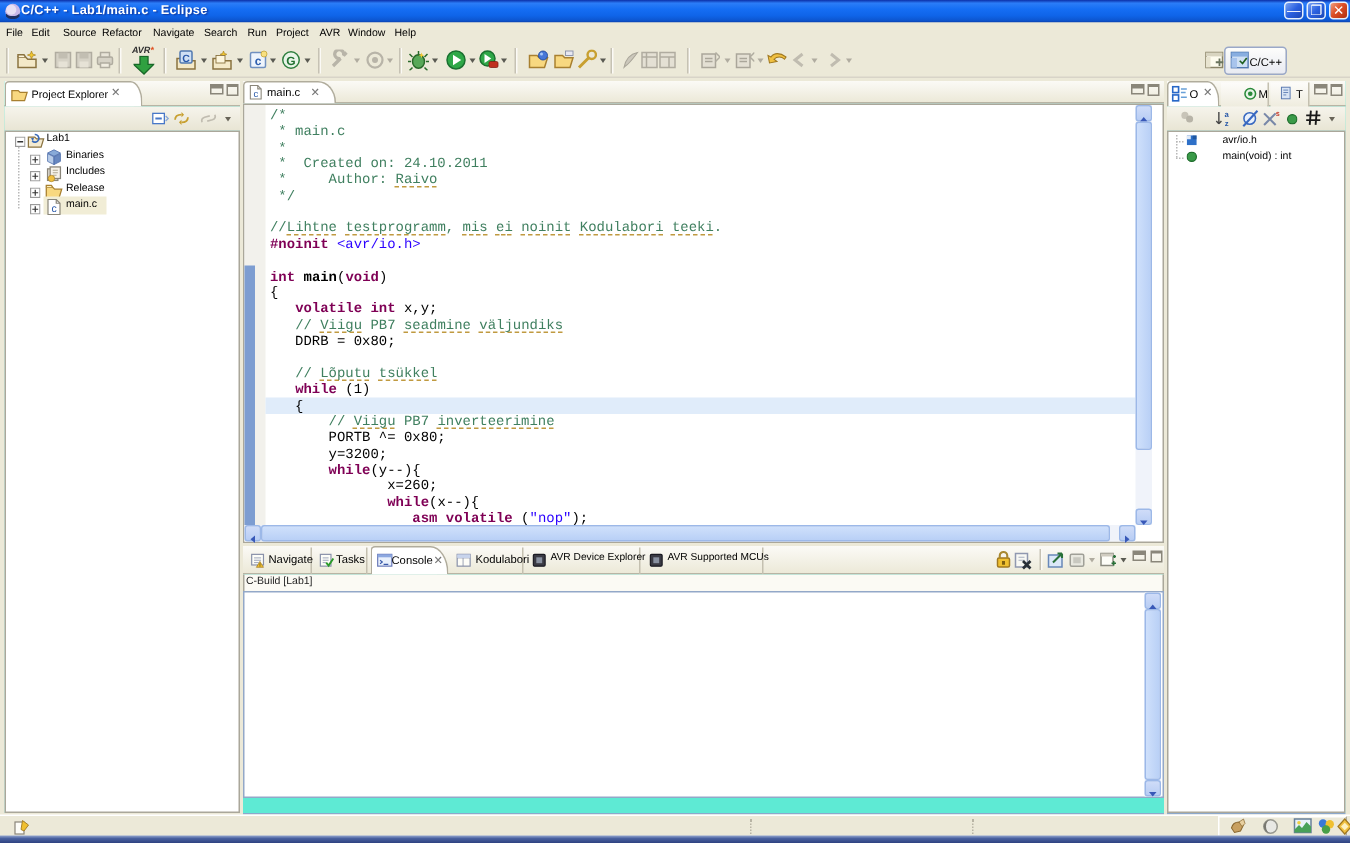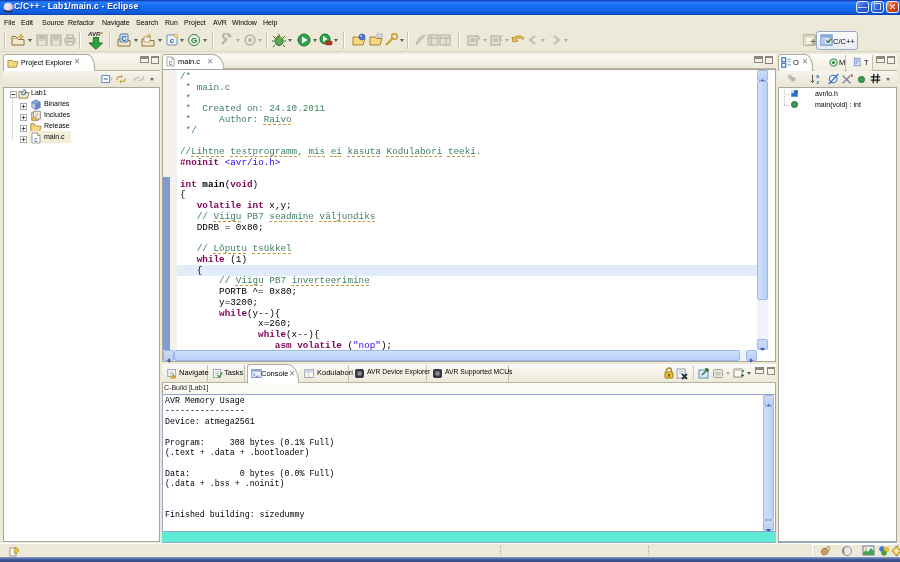--- a/index.html
+++ b/index.html
@@ -315,21 +315,21 @@
 
   <div class="abs" style="left:15px;top:211px;width:580px;height:11px;background:#e0ecfa"></div>
 
   <pre id="code" class="abs" style="left:18px;top:18px;font-family:'Liberation Mono',monospace;font-size:9.3px;line-height:10.75px;color:#000"><span class="cm">/*
  * main.c
  *
  *  Created on: 24.10.2011
  *     Author: <span class="sq">Raivo</span>
  */</span>
 
-<span class="cm">//<span class="sq">Lihtne</span> <span class="sq">testprogramm</span>, <span class="sq">mis</span> <span class="sq">ei</span> <span class="sq">kasuta</span> <span class="sq">Kodulabori</span> <span class="sq">teeki</span>.</span>
+<span class="cm">//<span class="sq">Lihtne</span> <span class="sq">testprogramm</span>, <span class="sq">mis</span> <span class="sq">ei</span> <span class="sq">noinit</span> <span class="sq">Kodulabori</span> <span class="sq">teeki</span>.</span>
 <span class="kw">#noinit</span> <span class="inc">&lt;avr/io.h&gt;</span>
 
 <span class="kw">int</span> <b>main</b>(<span class="kw">void</span>)
 {
    <span class="kw">volatile</span> <span class="kw">int</span> x,y;
    <span class="cm">// <span class="sq">Viigu</span> PB7 <span class="sq">seadmine</span> <span class="sq">väljundiks</span></span>
    DDRB = 0x80;
 
    <span class="cm">// <span class="sq">Lõputu</span> <span class="sq">tsükkel</span></span>
    <span class="kw">while</span> (1)
@@ -432,32 +432,20 @@
       <path d="M9 4 h2 M10 3 v2 M9.5 7 v3 M8 8.5 h3" stroke="#287038" stroke-width="1" fill="none"></path>
     </svg>
   <div class="caret" style="left:585px;top:8px"></div>
   <div class="abs" style="left:593px;top:3px;width:9px;height:7px;border:1px solid #8a867a;border-top:3px solid #8a867a"></div>
   <div class="abs" style="left:605px;top:3px;width:8px;height:8px;border:1px solid #8a867a;border-top:2px solid #8a867a"></div>
 
   <div class="abs" style="left:0;top:19px;width:614px;height:11px;background:#fbfaf4;border-left:1px solid #aaa79a;border-right:1px solid #aaa79a"></div>
   <span class="abs" style="left:2px;top:20px;font-size:7px;color:#222">C-Build [Lab1]</span>
 
   <div class="abs" style="left:0;top:30px;width:614px;height:138px;background:#fff;border:1px solid #93a8c8"></div>
-  <pre class="abs" style="left:3px;top:32px;font-family:'Liberation Mono',monospace;font-size:8.3px;line-height:10.4px;color:#000">AVR Memory Usage
-----------------
-Device: atmega2561
-
-Program:     308 bytes (0.1% Full)
-(.text + .data + .bootloader)
-
-Data:          0 bytes (0.0% Full)
-(.data + .bss + .noinit)
-
-
-Finished building: sizedummy</pre>
 
   <div class="abs" style="left:601px;top:31px;width:11px;height:136px;background:#f0f3fa"></div>
   <div class="sbtn" style="left:601px;top:31px"><svg width="9" height="9" viewBox="0 0 9 9">
         <path d="M2 6 L4.5 3 L7 6 Z" fill="#3858b8"></path>
       </svg></div>
   <div class="abs" style="left:601px;top:42px;width:11px;height:114px;background:linear-gradient(90deg,#cfe0fb,#b9d0f6);border:1px solid #9cb8e8;border-radius:2px"></div>
   <div class="sbtn" style="left:601px;top:156px"><svg width="9" height="9" viewBox="0 0 9 9">
         <path d="M2 3 L4.5 6 L7 3 Z" fill="#3858b8"></path>
       </svg></div>
 

